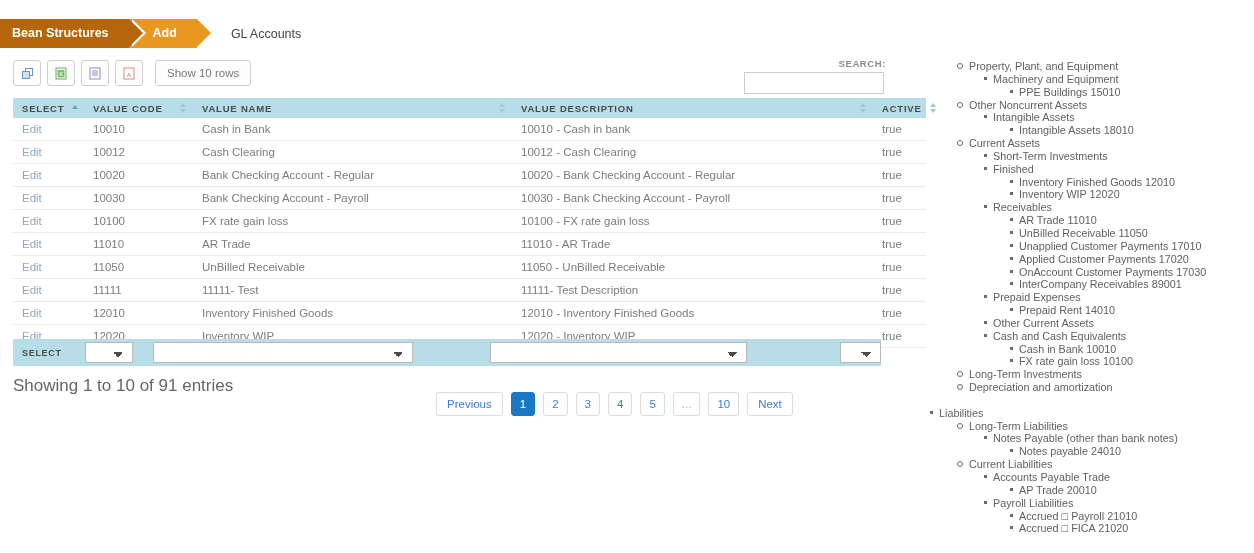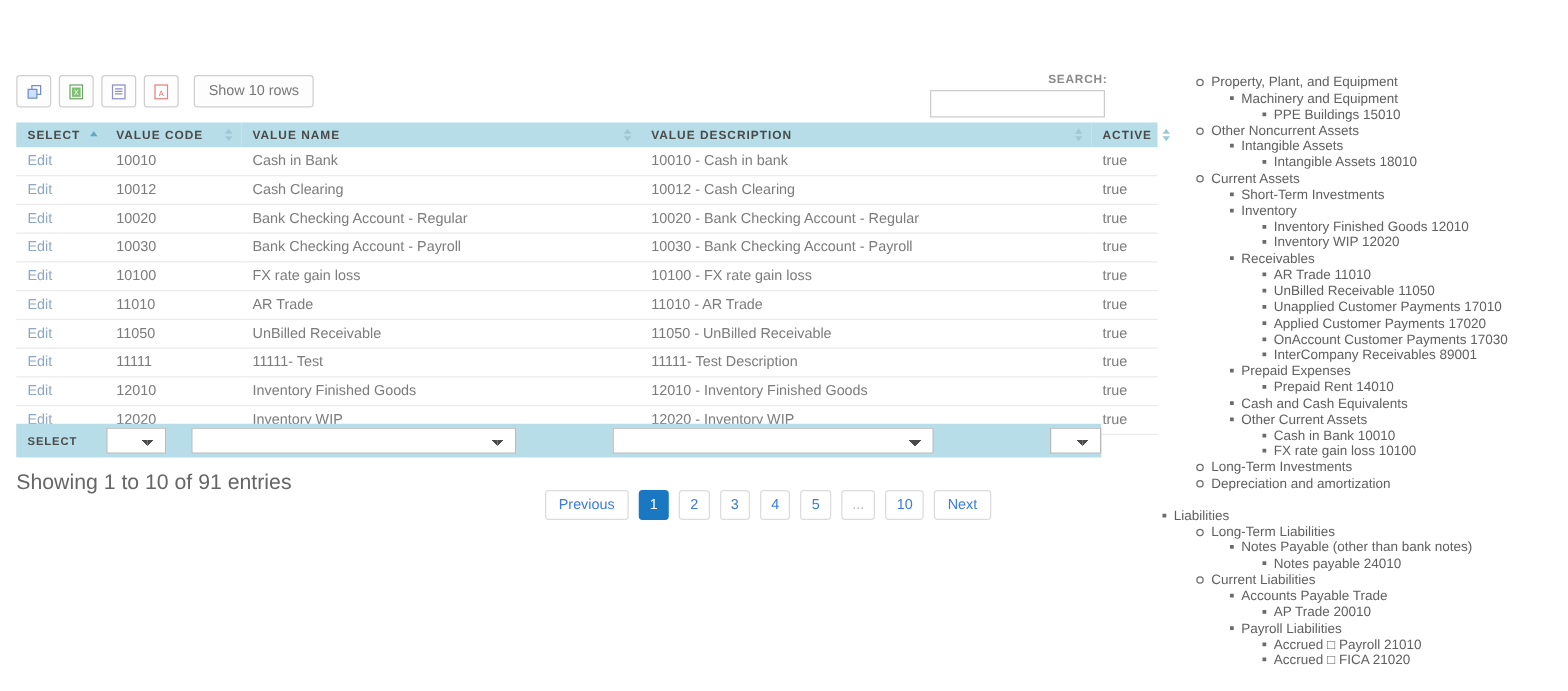--- a/index.html
+++ b/index.html
@@ -141,20 +141,29 @@
   .lv2{margin-left:39px;}
   .lv3{margin-left:66px;}
   .lv4{margin-left:92px;}
   .tree-clip{position:absolute;left:918px;top:60px;width:336px;height:493px;overflow:hidden;}
 </style>
 </head>
 <body>
 
 <div class="page">
 
+  <div class="crumbs">
+    <div class="crumb c1">
+      <span>Bean Structures</span>
+    </div>
+    <div class="crumb c2">
+      <span>Add</span>
+    </div>
+    <div class="crumb-plain">GL Accounts</div>
+  </div>
 
   <div class="toolbar">
     <div class="tb-btn">
       <span>
         <svg width="13" height="13" viewBox="0 0 13 13">
           <rect x="4.5" y="1.5" width="7" height="7" fill="#ffffff" stroke="#6f8fd0" stroke-width="1"></rect>
           <rect x="1.5" y="4.5" width="7" height="7" fill="#cfe0fa" stroke="#6f8fd0" stroke-width="1"></rect>
         </svg>
       </span>
     </div>
@@ -369,21 +378,21 @@
         <div class="tnode">
           <span class="bullet ci lv2"></span>
           <span class="tlabel">Current Assets</span>
         </div>
         <div class="tnode">
           <span class="bullet sm lv3"></span>
           <span class="tlabel">Short-Term Investments</span>
         </div>
         <div class="tnode">
           <span class="bullet sm lv3"></span>
-          <span class="tlabel">Inventory</span>
+          <span class="tlabel">Finished</span>
         </div>
         <div class="tnode">
           <span class="bullet sm lv4"></span>
           <span class="tlabel">Inventory Finished Goods 12010</span>
         </div>
         <div class="tnode">
           <span class="bullet sm lv4"></span>
           <span class="tlabel">Inventory WIP 12020</span>
         </div>
         <div class="tnode">
@@ -417,25 +426,25 @@
         <div class="tnode">
           <span class="bullet sm lv3"></span>
           <span class="tlabel">Prepaid Expenses</span>
         </div>
         <div class="tnode">
           <span class="bullet sm lv4"></span>
           <span class="tlabel">Prepaid Rent 14010</span>
         </div>
         <div class="tnode">
           <span class="bullet sm lv3"></span>
+          <span class="tlabel">Other Current Assets</span>
+        </div>
+        <div class="tnode">
+          <span class="bullet sm lv3"></span>
           <span class="tlabel">Cash and Cash Equivalents</span>
-        </div>
-        <div class="tnode">
-          <span class="bullet sm lv3"></span>
-          <span class="tlabel">Other Current Assets</span>
         </div>
         <div class="tnode">
           <span class="bullet sm lv4"></span>
           <span class="tlabel">Cash in Bank 10010</span>
         </div>
         <div class="tnode">
           <span class="bullet sm lv4"></span>
           <span class="tlabel">FX rate gain loss 10100</span>
         </div>
         <div class="tnode">

